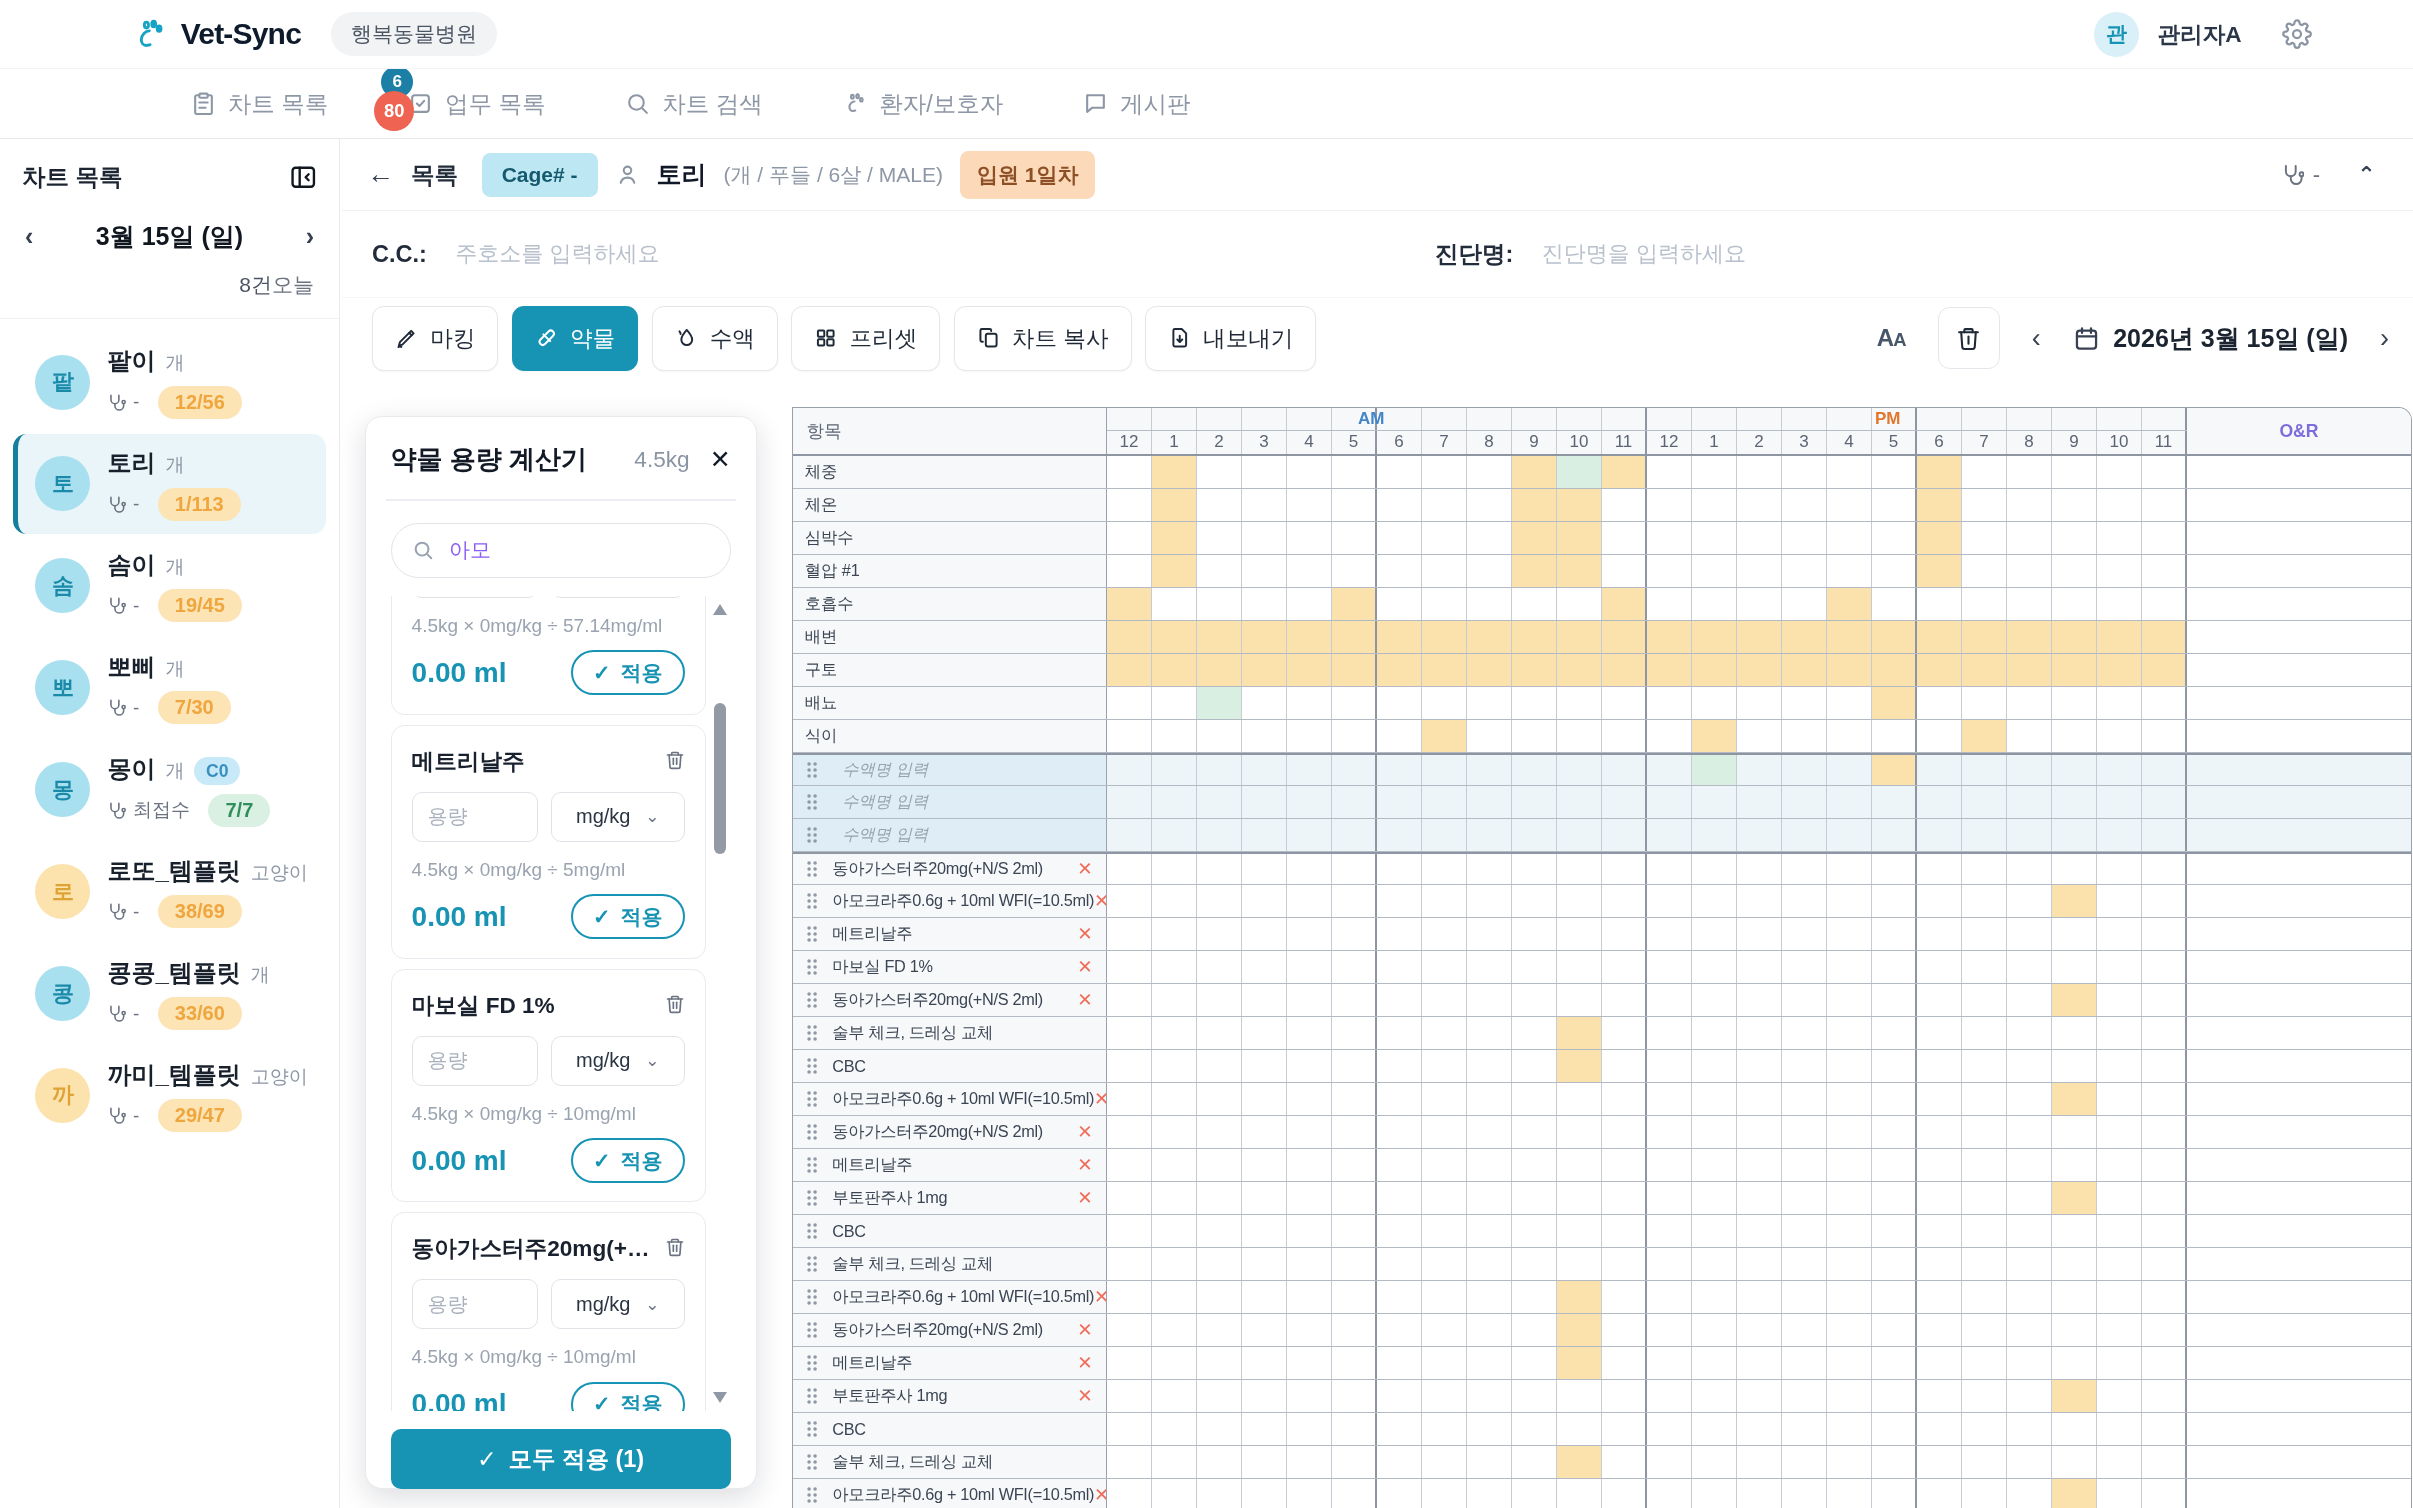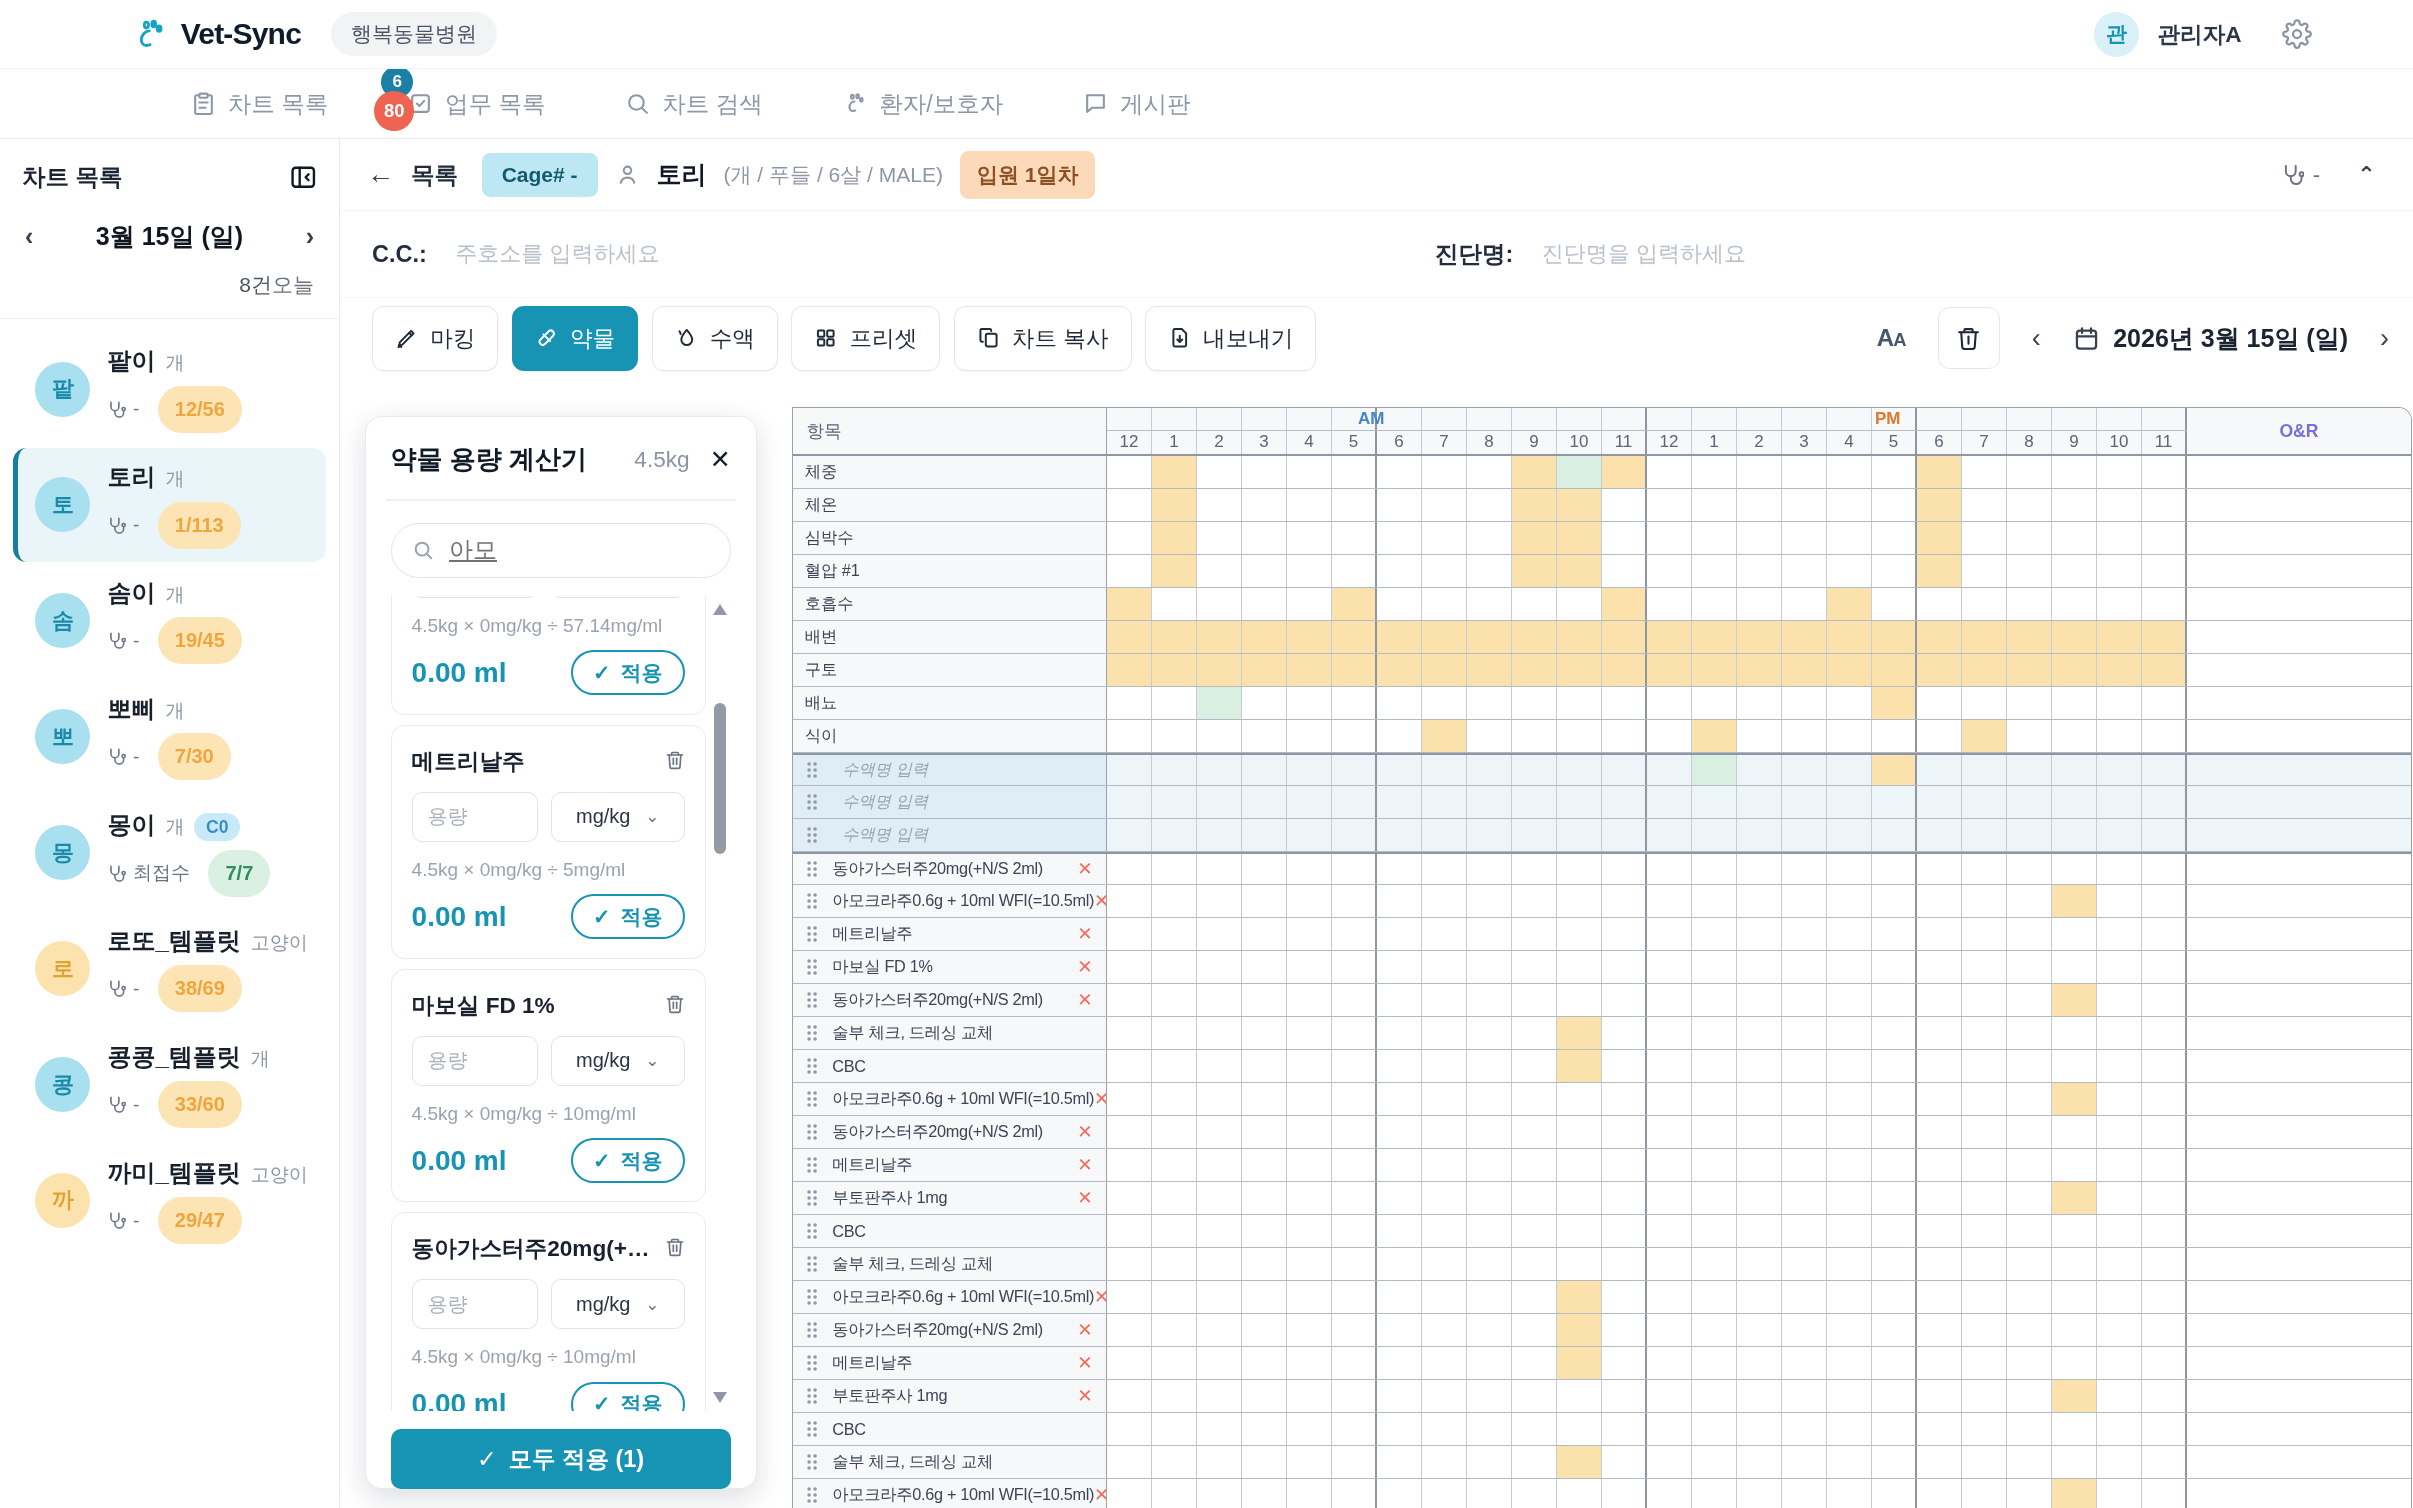--- a/index.html
+++ b/index.html
@@ -46,21 +46,21 @@
   .pt-avatar{width:55px;height:55px;border-radius:50%;display:flex;align-items:center;justify-content:center;
     font-size:22px;font-weight:700;flex:0 0 auto;}
   .pt-avatar.cyan{background:#a9e0f0;color:#1b8aa9;}
   .pt-avatar.amber{background:#fce3ae;color:#dfa335;}
   .pt-name-row{display:flex;align-items:baseline;gap:10px;}
   .pt-name{font-size:24px;font-weight:700;color:#17202b;}
   .pt-species{font-size:19px;color:#8d97a5;}
   .pt-tag{font-size:17.6px;font-weight:700;background:#c8e9f8;color:#3b8fc0;border-radius:837px;padding:3.4px 11.7px;}
   .pt-sub{display:flex;align-items:center;gap:10px;margin-top:8.4px;}
   .pt-doctor{font-size:19px;color:#6b7280;display:flex;align-items:center;gap:6.7px;}
-  .pt-badge{font-size:20px;font-weight:700;border-radius:837px;padding:12px 17px;margin-left:8.4px;}
+  .pt-badge{font-size:20px;font-weight:700;border-radius:837px;padding:5px 17px;margin-left:8.4px;}
   .pt-badge.amber{background:#fce4b5;color:#efa63e;}
   .pt-badge.green{background:#d9f0e2;color:#2f8e5b;}
 
   
   #main{position:absolute;left:342px;top:139px;width:2072px;height:1369px;background:#fff;}
   #patient-bar{display:flex;align-items:center;height:72px;padding:0 25px;gap:17px;border-bottom:1.7px solid #f0f2f4;box-sizing:border-box;}
   .back-arrow{font-size:27px;color:#374151;cursor:pointer;}
   .pb-list{font-size:23.5px;font-weight:600;color:#222c3a;}
   .cage-badge{background:#bde7f2;color:#14596e;font-size:21px;font-weight:700;border-radius:8.4px;padding:10px 20px;margin-left:6.7px;}
   .pb-name{font-size:25px;font-weight:800;color:#101828;}
@@ -91,21 +91,21 @@
   
   #calc{position:absolute;left:22.6px;top:277px;width:392px;height:1073px;background:#fff;border:0.8px solid #e8eaee;
     border-radius:17px;box-shadow:0 8.4px 28.5px rgba(16,24,40,.14);box-sizing:border-box;padding:25px;z-index:25;}
   .calc-head{display:flex;align-items:center;}
   .calc-title{font-size:26px;font-weight:800;color:#121a26;}
   .calc-weight{margin-left:auto;font-size:22.6px;color:#8a94a3;}
   .calc-close{margin-left:20px;font-size:25px;color:#121a26;cursor:pointer;font-weight:600;}
   .calc-div{height:1.7px;background:#eceef1;margin:22px -5px 0 -5px;}
   .calc-search{margin-top:22px;height:55px;border:1.7px solid #e1e4e9;border-radius:28.5px;display:flex;align-items:center;
     padding:0 20px;gap:13.4px;box-sizing:border-box;}
-  .calc-search input{border:none;outline:none;font-size:24px;color:#737373;width:100%;font-family:inherit;background:transparent;text-decoration:underline;}
+  .calc-search input{border:none;outline:none;font-size:21px;color:#8b5cf6;width:100%;font-family:inherit;background:transparent;}
   #calc-list{margin-top:18.4px;height:815px;overflow:hidden;position:relative;padding-right:25px;}
   .drug-card{border:1.7px solid #e7eaee;border-radius:13.4px;padding:20px 20px 18.4px 20px;margin-bottom:10px;background:#fff;box-sizing:border-box;}
   .dc-head{display:flex;align-items:center;}
   .dc-name{font-size:22.6px;font-weight:700;color:#19212e;white-space:nowrap;overflow:hidden;text-overflow:ellipsis;max-width:277px;}
   .dc-trash{margin-left:auto;color:#6b7280;cursor:pointer;}
   .dc-inputs{display:flex;gap:13.4px;margin-top:15px;}
   .dc-dose{width:126px;height:50px;border:1.7px solid #dfe3e8;border-radius:10px;font-size:20px;padding:0 15px;
     color:#1f2937;box-sizing:border-box;font-family:inherit;outline:none;}
   .dc-dose::placeholder{color:#a9b1bc;}
   .dc-unit{flex:1;height:50px;border:1.7px solid #dfe3e8;border-radius:10px;display:flex;align-items:center;

